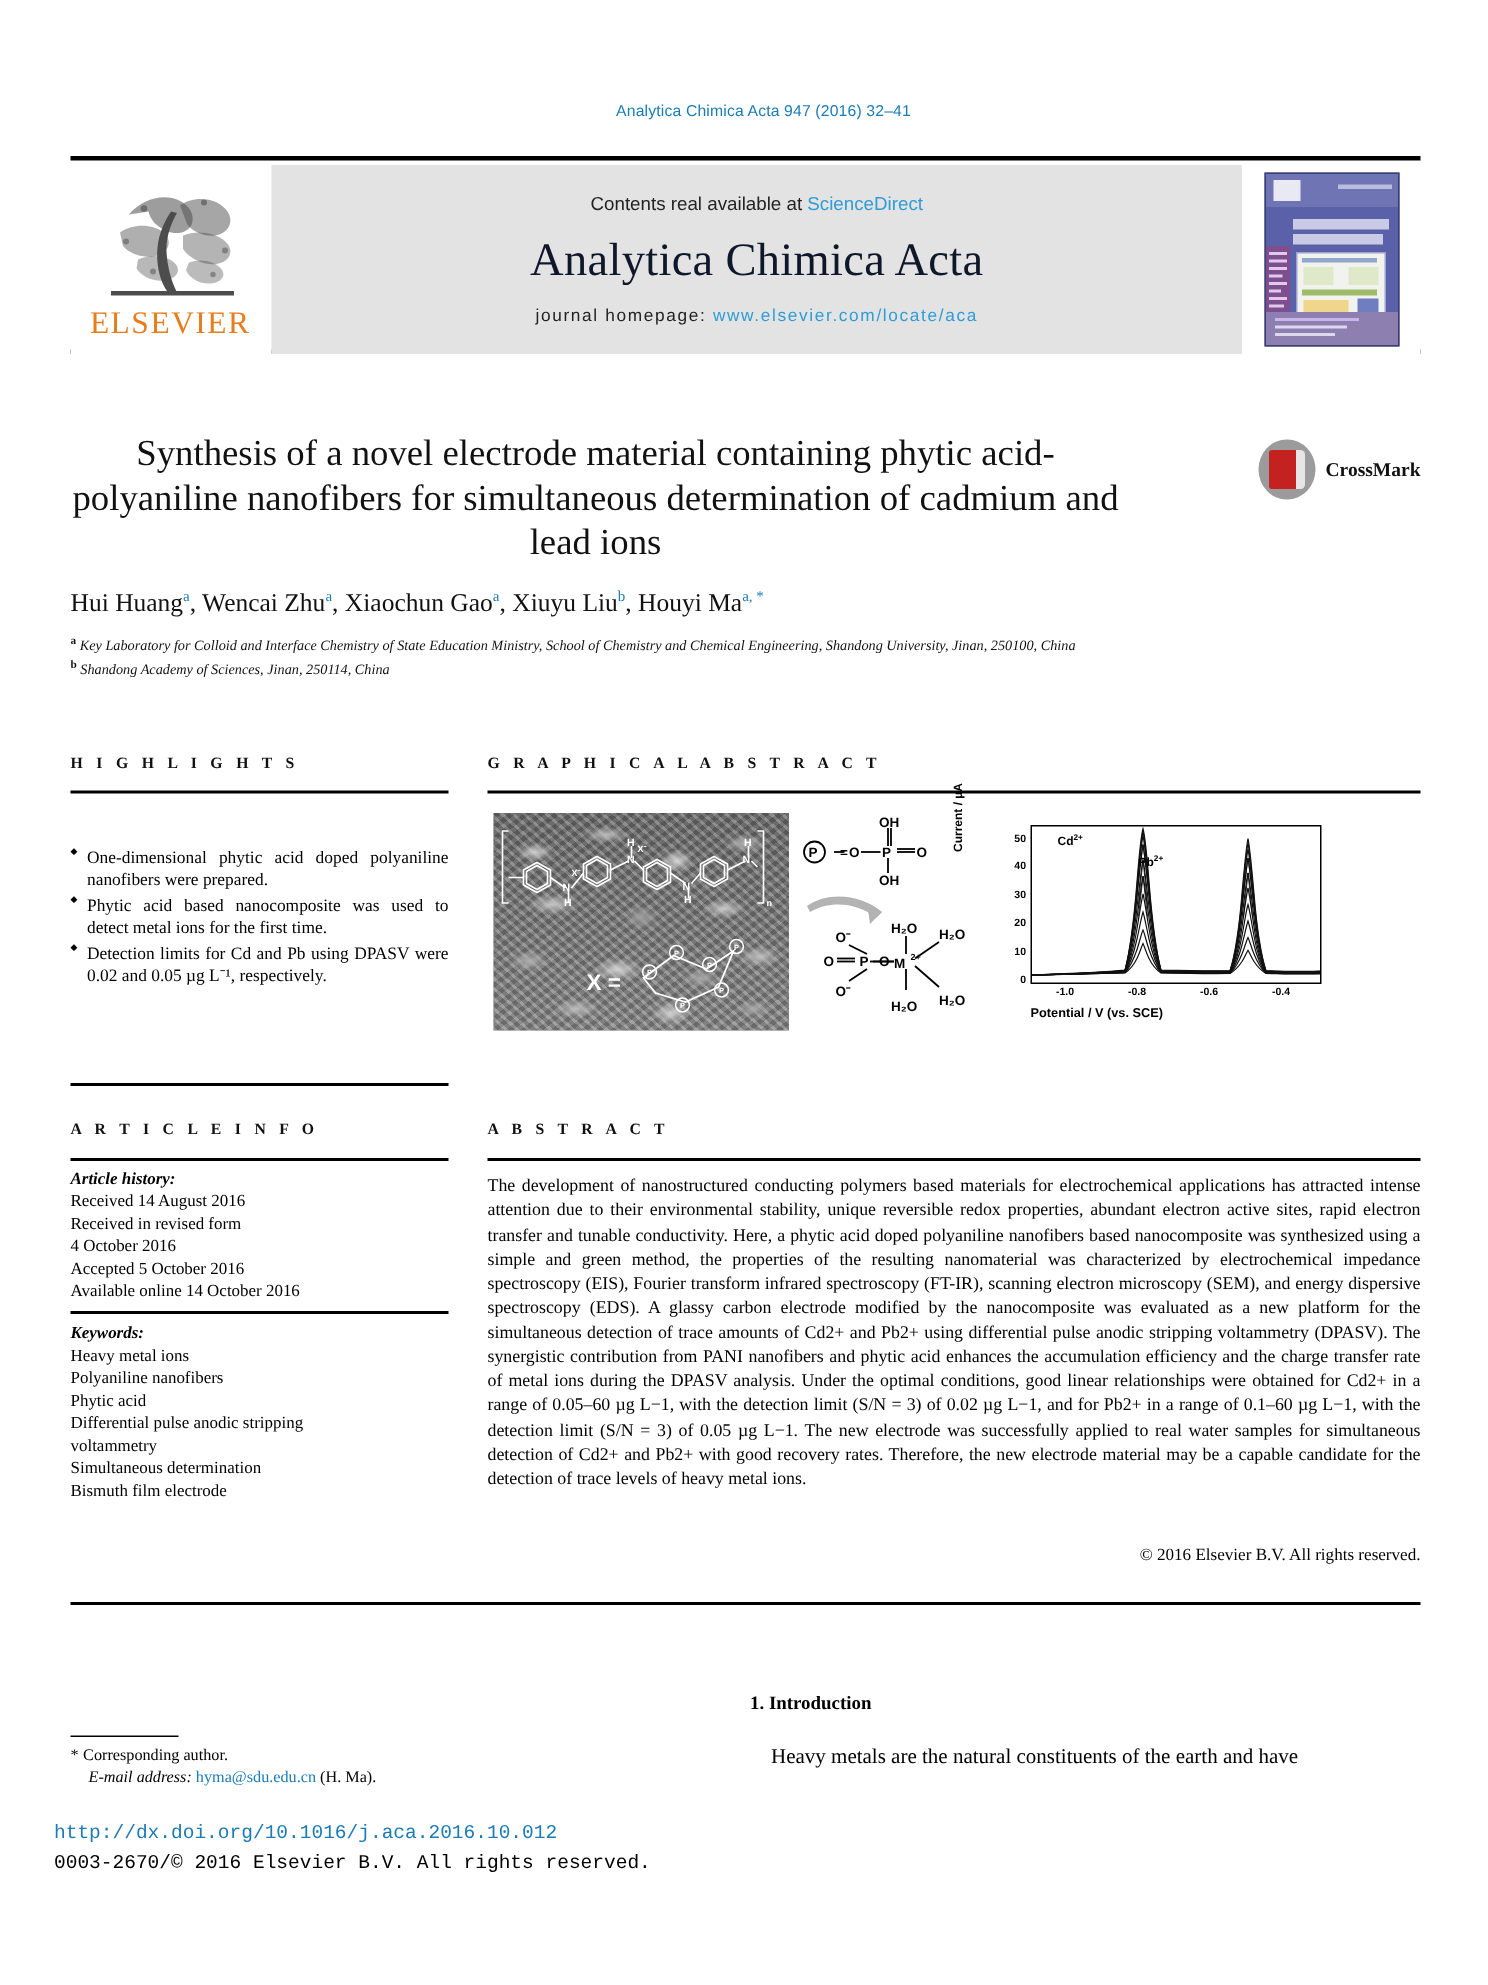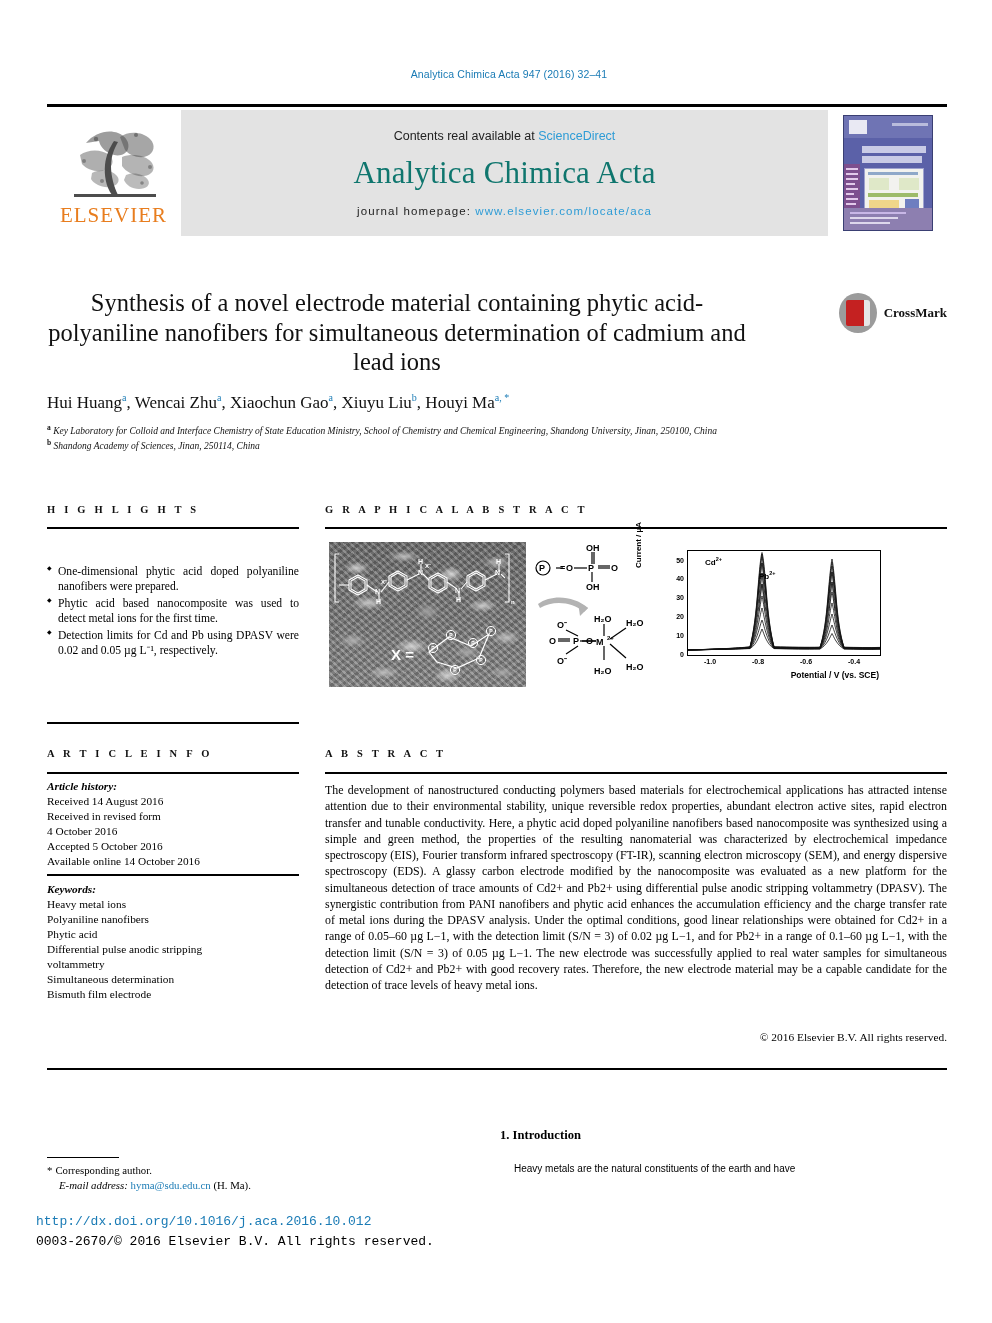--- a/index.html
+++ b/index.html
@@ -86,21 +86,21 @@
     font-size: 12.5px;
     color: #222;
     margin-bottom: 12px;
   }
   .contents-line .sd {
     color: #2e9cd6;
   }
   .journal-title {
     font-family: "Liberation Serif", serif;
     font-size: 31px;
-    color: #0f766e;
+    color: #0f172a;
     margin-bottom: 14px;
     letter-spacing: 0.2px;
   }
   .homepage-line {
     font-family: "Liberation Sans", sans-serif;
     font-size: 11.5px;
     letter-spacing: 1.1px;
     color: #222;
   }
   .homepage-line .url {
@@ -385,22 +385,22 @@
     position: absolute;
     left: 500px; top: 1128px;
     font-family: "Liberation Serif", serif;
     font-weight: bold;
     font-size: 12.6px;
   }
   .intro-body {
     position: absolute;
     left: 500px; top: 1162px;
     width: 447px;
-    font-family: Liberation Sans, sans-serif;
-    font-size: 10px;
+    font-family: Liberation Serif, serif;
+    font-size: 14px;
     text-indent: 14px;
     line-height: 1.4;
   }
 
   
   .plot-frame {
     position: absolute;
     left: 44px; top: 10px;
     width: 192px; height: 104px;
     border: 1.3px solid #000;
@@ -434,21 +434,21 @@
     font-family: "Liberation Sans", sans-serif;
     font-size: 7px;
     font-weight: bold;
     transform: translateX(-50%);
     white-space: nowrap;
   }
   .xlabel {
     position: absolute;
     left: 44px; top: 130px;
     width: 192px;
-    text-align: right;
+    text-align: left;
     font-family: "Liberation Sans", sans-serif;
     font-size: 8.5px;
     font-weight: bold;
   }
   .peak-label {
     position: absolute;
     font-family: "Liberation Sans", sans-serif;
     font-size: 8px;
     font-weight: bold;
   }

